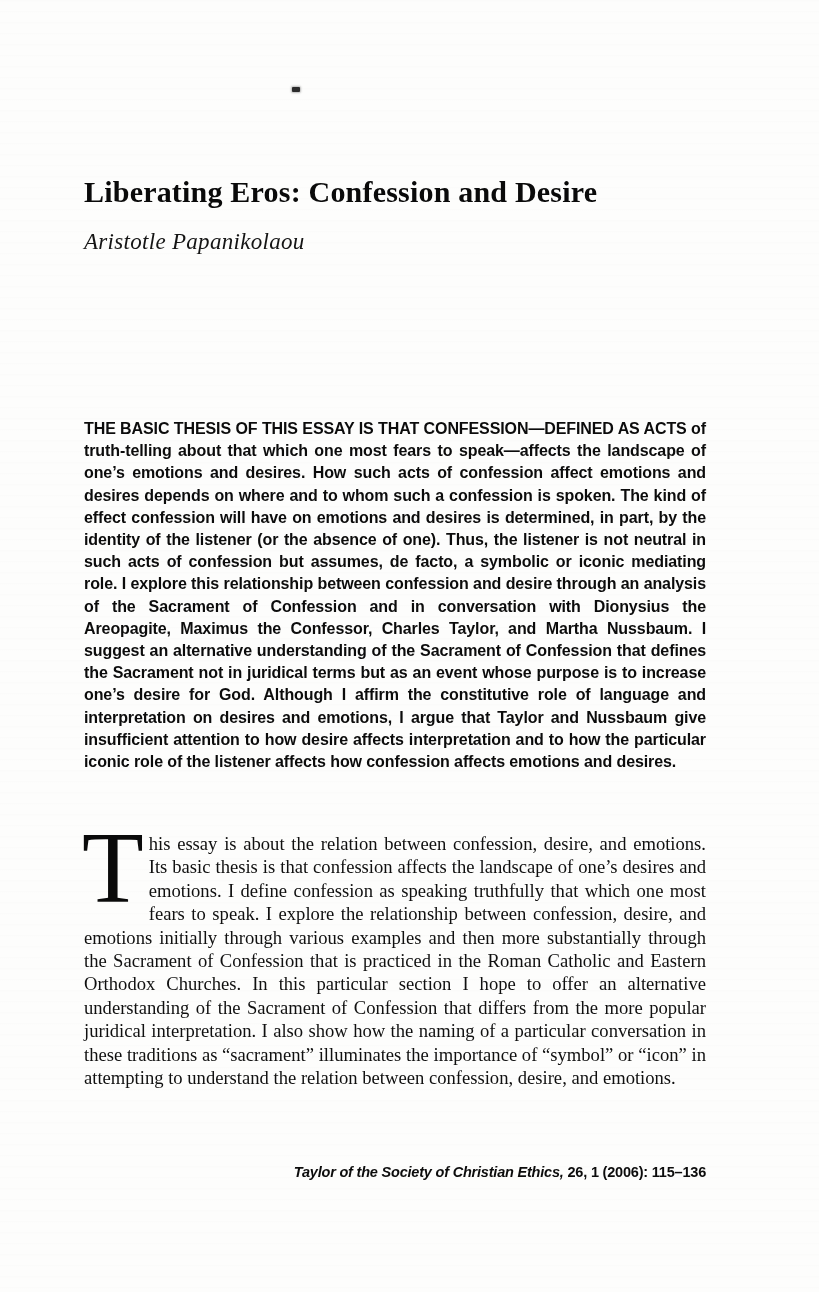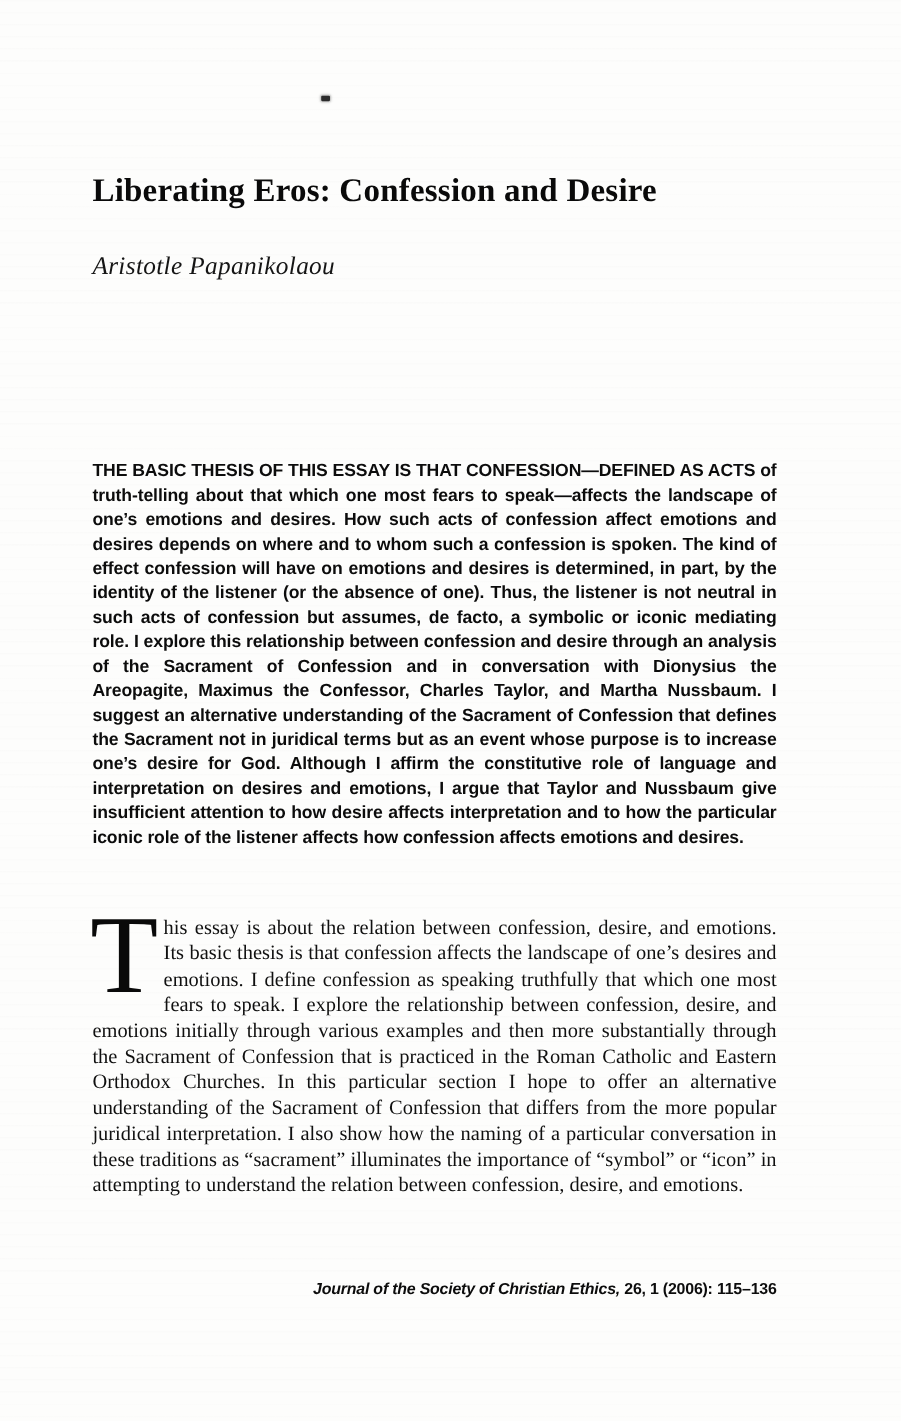--- a/index.html
+++ b/index.html
@@ -38,21 +38,21 @@
     background: #2c2c2c;
     border-radius: 1px;
     box-shadow: 0 0 2px 1px rgba(60,60,60,0.35);
   }
   .col {
     position: absolute;
     left: 84px;
     width: 622px;
   }
   .title {
-    top: 157px;
+    top: 175px;
     margin: 0;
     font-family: "Liberation Serif", serif;
     font-size: 30px;
     font-weight: bold;
     letter-spacing: 0.2px;
     color: #0a0a0a;
     white-space: nowrap;
   }
   .author {
     top: 229px;
@@ -117,17 +117,17 @@
 
   <h1 class="col title">Liberating Eros: Confession and Desire</h1>
 
   <div class="col author">Aristotle Papanikolaou</div>
 
   <p class="col abstract">THE BASIC THESIS OF THIS ESSAY IS THAT CONFESSION—DEFINED AS ACTS of truth-telling about that which one most fears to speak—affects the landscape of one’s emotions and desires. How such acts of confession affect emotions and desires depends on where and to whom such a confession is spoken. The kind of effect confession will have on emotions and desires is determined, in part, by the identity of the listener (or the absence of one). Thus, the listener is not neutral in such acts of confession but assumes, de facto, a symbolic or iconic mediating role. I explore this relationship between confession and desire through an analysis of the Sacrament of Confession and in conversation with Dionysius the Areopagite, Maximus the Confessor, Charles Taylor, and Martha Nussbaum. I suggest an alternative understanding of the Sacrament of Confession that defines the Sacrament not in juridical terms but as an event whose purpose is to increase one’s desire for God. Although I affirm the constitutive role of language and interpretation on desires and emotions, I argue that Taylor and Nussbaum give insufficient attention to how desire affects interpretation and to how the particular iconic role of the listener affects how confession affects emotions and desires.</p>
 
   <p class="col body-text"><span class="dropcap">T</span><span>his essay is about the relation between confession, desire, and emotions. Its basic thesis is that confession affects the landscape of one’s desires and emotions. I define confession as speaking truthfully that which one most fears to speak. I explore the relationship between confession, desire, and emotions initially through various examples and then more substantially through the Sacrament of Confession that is practiced in the Roman Catholic and Eastern Orthodox Churches. In this particular section I hope to offer an alternative understanding of the Sacrament of Confession that differs from the more popular juridical interpretation. I also show how the naming of a particular conversation in these traditions as “sacrament” illuminates the importance of “symbol” or “icon” in attempting to understand the relation between confession, desire, and emotions.</span></p>
 
   <div class="col footer">
-    <span class="journal-italic">Journal of the Society of Christian Ethics,</span>
+    <span class="journal-italic">Taylor of the Society of Christian Ethics,</span>
     <span class="citation">26, 1 (2006): 115–136</span>
   </div>
 
 </div>
 
 </body></html>

